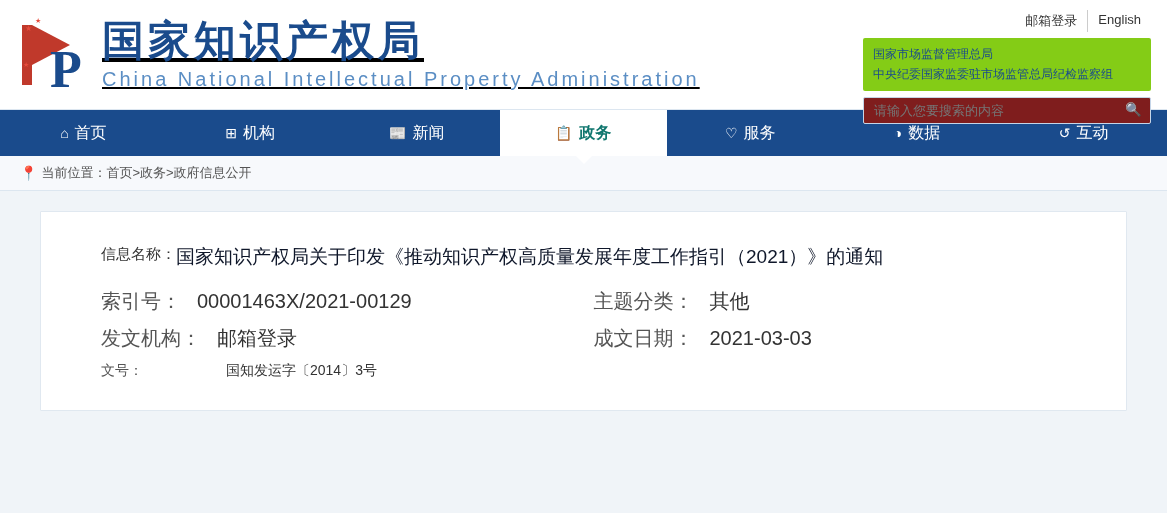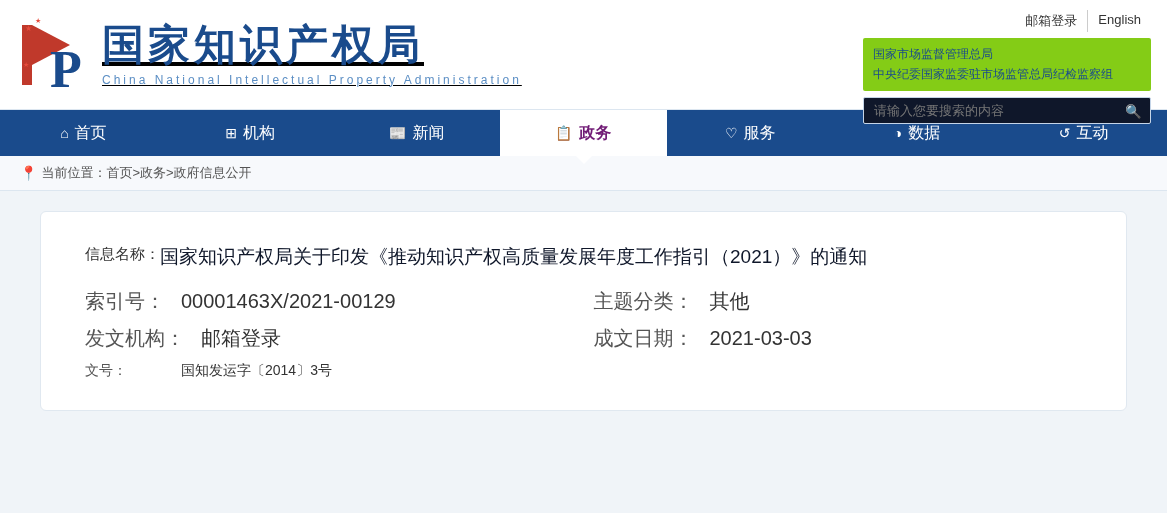--- a/index.html
+++ b/index.html
@@ -32,21 +32,21 @@
       text-decoration: underline;
     }
     .logo-cn {
       font-size: 42px;
       font-weight: 900;
       color: #1a4b8c;
       letter-spacing: 4px;
       line-height: 1.1;
     }
     .logo-en {
-      font-size: 12px;
+      font-size: 20px;
       color: #5b8ec4;
       letter-spacing: 3px;
       margin-top: 4px;
     }
     .top-right {
       margin-left: auto;
       display: flex;
       flex-direction: column;
       align-items: flex-end;
       padding: 10px 16px;
@@ -78,25 +78,25 @@
     }
     .top-org-link {
       font-size: 12px;
       color: #1a4b8c;
       text-decoration: none;
       line-height: 1.7;
       cursor: pointer;
     }
     .search-box {
       display: flex;
-      align-items: flex-end;
+      align-items: flex-start;
       border: 1px solid #c5d5e8;
       border-radius: 2px;
       width: 100%;
-      background: #0f172a;
+      background: #7f1d1d;
     }
     .search-input {
       flex: 1;
       border: none;
       outline: none;
       font-size: 13px;
       padding: 5px 10px;
       color: #999;
       background: transparent;
     }
@@ -136,43 +136,43 @@
       bottom: -8px;
       left: 50%;
       transform: translateX(-50%);
       width: 0;
       height: 0;
       border-left: 8px solid transparent;
       border-right: 8px solid transparent;
       border-top: 8px solid #fff;
       z-index: 10;
     }
-    .nav-item.active .nav-label { color: #701a75; font-weight: bold; font-family: Liberation Mono, monospace; }
+    .nav-item.active .nav-label { color: #0f766e; font-weight: bold; font-family: Liberation Mono, monospace; }
     .nav-icon { font-size: 14px; }
 
     
     .breadcrumb-bar {
       background: #f7f9fc;
       border-bottom: 1px solid #dce6f0;
       padding: 8px 20px;
       display: flex;
       align-items: center;
       gap: 4px;
       font-size: 13px;
       color: #555;
     }
     .breadcrumb-icon { color: #c0392b; font-size: 14px; }
 
     
     .content-area {
       background: #fff;
       margin: 20px 40px;
-      padding: 30px 44px;
+      padding: 30px 60px;
       border: 1px solid #e0e8f0;
-      border-radius: 6px;
+      border-radius: 1px;
     }
     .info-title-row {
       display: flex;
       align-items: flex-start;
       margin-bottom: 16px;
       font-size: 15px;
       line-height: 1.6;
     }
     .info-label {
       color: #333;
@@ -201,20 +201,21 @@
     }
     .info-row-value {
       color: #333;
       margin-left: 16px;
     }
     .info-single-row {
       display: flex;
       align-items: center;
       font-size: 14px;
       margin-top: 6px;
+      gap: 29px;
     }
   </style>
 </head>
 <body>
 
 <div class="top-bar">
   <div class="logo-area">
 
     <svg class="logo-icon" viewBox="0 0 70 80" xmlns="http://www.w3.org/2000/svg">
 

